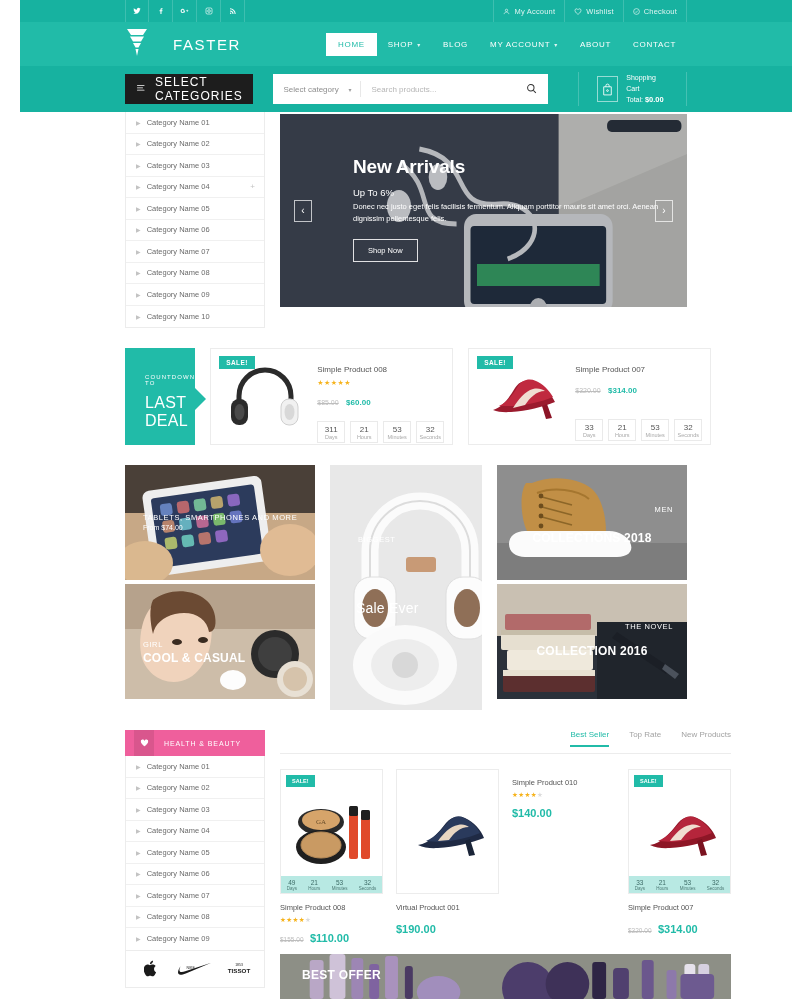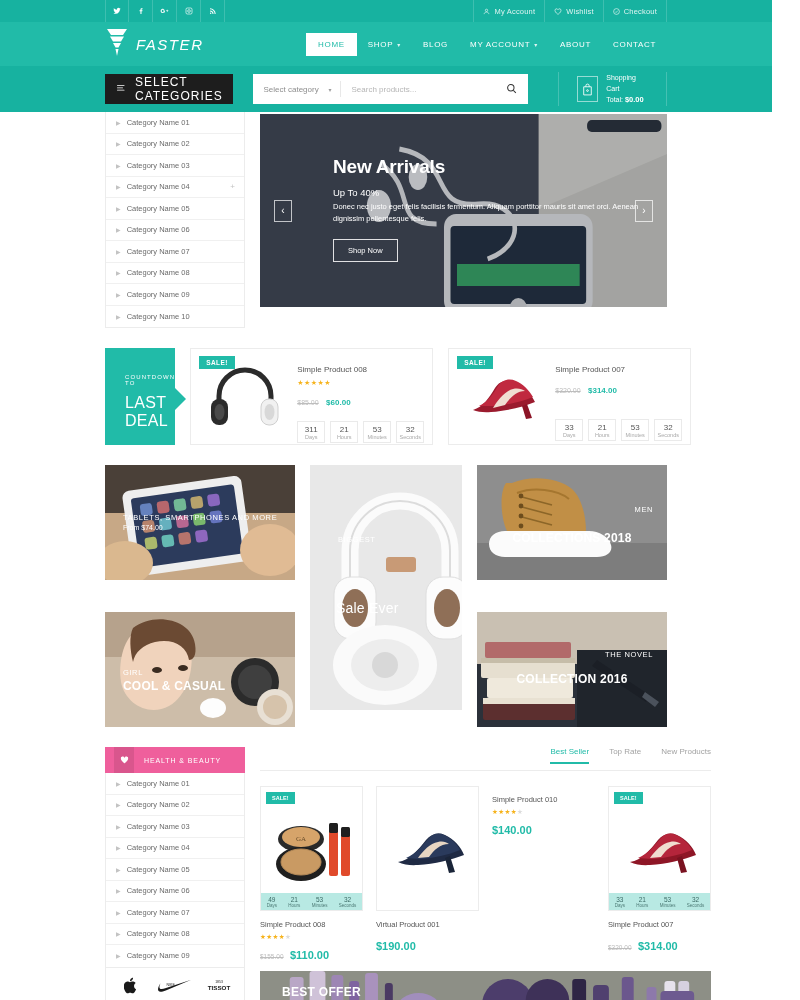--- a/index.html
+++ b/index.html
@@ -3,21 +3,21 @@
 <meta charset="utf-8">
 <style>
   * { box-sizing: border-box; margin: 0; padding: 0; }
   html, body {
     width: 800px; height: 1000px;
     font-family: "Liberation Sans", sans-serif;
     background: #ffffff;
     overflow: hidden;
     color: #5a5a5a;
   }
-  .page { width: 772px; height: 1000px; position: relative; }
+  .page { width: 772px; height: 1000px; position: relative; margin-left: 20px; }
 
   
   .topbar {
     height: 22px; background: #17b2a0; display: flex; align-items: center;
     padding: 0 105px; justify-content: space-between;
   }
   .social { display: flex; height: 22px; }
   .social .s-ico {
     width: 24px; height: 22px; display: flex; align-items: center; justify-content: center;
     color: rgba(255,255,255,.82); font-size: 8px;
@@ -31,21 +31,21 @@
     border-left: 1px solid rgba(255,255,255,.17);
   }
   .topright .t-link:last-child { border-right: 1px solid rgba(255,255,255,.17); }
   .topright svg { display:block; }
 
   
   .header {
     height: 44px; background: #21bba8; display: flex; align-items: center;
     padding: 0 105px; justify-content: space-between;
   }
-  .brand { display: flex; align-items: center; gap: 7px; font-style: italic; }
+  .brand { display: flex; align-items: center; gap: 24px; }
   .brand-name { color: #fff; font-size: 15px; letter-spacing: 1.6px; font-weight: 400; }
   .nav { display: flex; align-items: center; gap: 0px; }
   .nav-item {
     color: #fff; font-size: 8px; letter-spacing: .7px; padding: 6px 11px;
     display: flex; align-items: center; gap: 4px; white-space: nowrap;
   }
   .nav-item.active { background: #ffffff; color: #21bba8; padding: 7px 12px; }
   .caret { font-size: 6px; opacity: .85; }
 
   
@@ -153,21 +153,21 @@
   .p-new { font-size: 8px; color: #21bba8; font-weight: bold; }
   .cdboxes { display: flex; gap: 5px; margin-top: 12px; }
   .cdbox {
     width: 28px; border: 1px solid #eaeaea; text-align: center; padding: 3px 0 2px;
   }
   .cdbox .n { font-size: 8px; color: #555; display:block; }
   .cdbox .u { font-size: 5.5px; color: #a9a9a9; display:block; }
 
   
   .promos { display: flex; gap: 15px; margin-top: 20px; }
-  .promo-col { display: flex; flex-direction: column; gap: 32px; }
+  .promo-col { display: flex; flex-direction: column; gap: 4px; }
   .promo { position: relative; overflow: hidden; }
   .promo .cap { position: absolute; color: #fff; z-index: 3; }
   .pl-small { font-size: 7.5px; letter-spacing: .6px; display: block; margin-bottom: 2px; }
   .pl-big { font-size: 12px; font-weight: bold; letter-spacing: .2px; display: block; }
   .pl-sub { font-size: 7px; display:block; margin-top: 2px; }
 
   .pm-tablet { width: 190px; height: 115px; background: linear-gradient(135deg,#c9a07a 0%,#b99774 35%,#4a4a52 70%,#2f2f38 100%); }
   .pm-girl   { width: 190px; height: 115px; background: linear-gradient(135deg,#d8c0ae 0%,#e2c4ad 40%,#b8a48e 70%,#7d7468 100%); }
   .pm-head   { width: 180px; height: 245px; background: linear-gradient(160deg,#ededed 0%,#e2e2e2 45%,#d6d6d6 100%); }
   .pm-shoe   { width: 190px; height: 115px; background: linear-gradient(135deg,#9a9a9a 0%,#c49a5c 38%,#b08540 62%,#8c8c8c 100%); }
@@ -457,21 +457,21 @@
             <circle cx="278" cy="193" r="9" fill="#e6e6e6"></circle>
             <path d="M150 35c60 10 30 60 85 55 45-4 55 40 10 55" stroke="#f4f4f4" stroke-width="5" fill="none"></path>
             <path d="M130 50c40 25 10 60 60 60" stroke="#f0f0f0" stroke-width="5" fill="none"></path>
             <ellipse cx="128" cy="92" rx="13" ry="16" fill="#fafafa"></ellipse>
             <ellipse cx="170" cy="63" rx="10" ry="13" fill="#fafafa"></ellipse>
           </svg>
         </div>
         <div class="hero-ov"></div>
         <div class="hero-txt">
           <div class="hero-h1">New Arrivals</div>
-          <div class="hero-sub">Up To 40%</div>
+          <div class="hero-sub">Up To 6%</div>
           <div class="hero-p">Donec nec justo eget felis facilisis fermentum. Aliquam porttitor mauris sit amet orci. Aenean dignissim pellentesque felis.</div>
           <div class="hero-btn">Shop Now</div>
         </div>
         <div class="hero-arr l">‹</div>
         <div class="hero-arr r">›</div>
       </div>
     </div>
 
     <div class="deals">
       <div class="deal-left">

